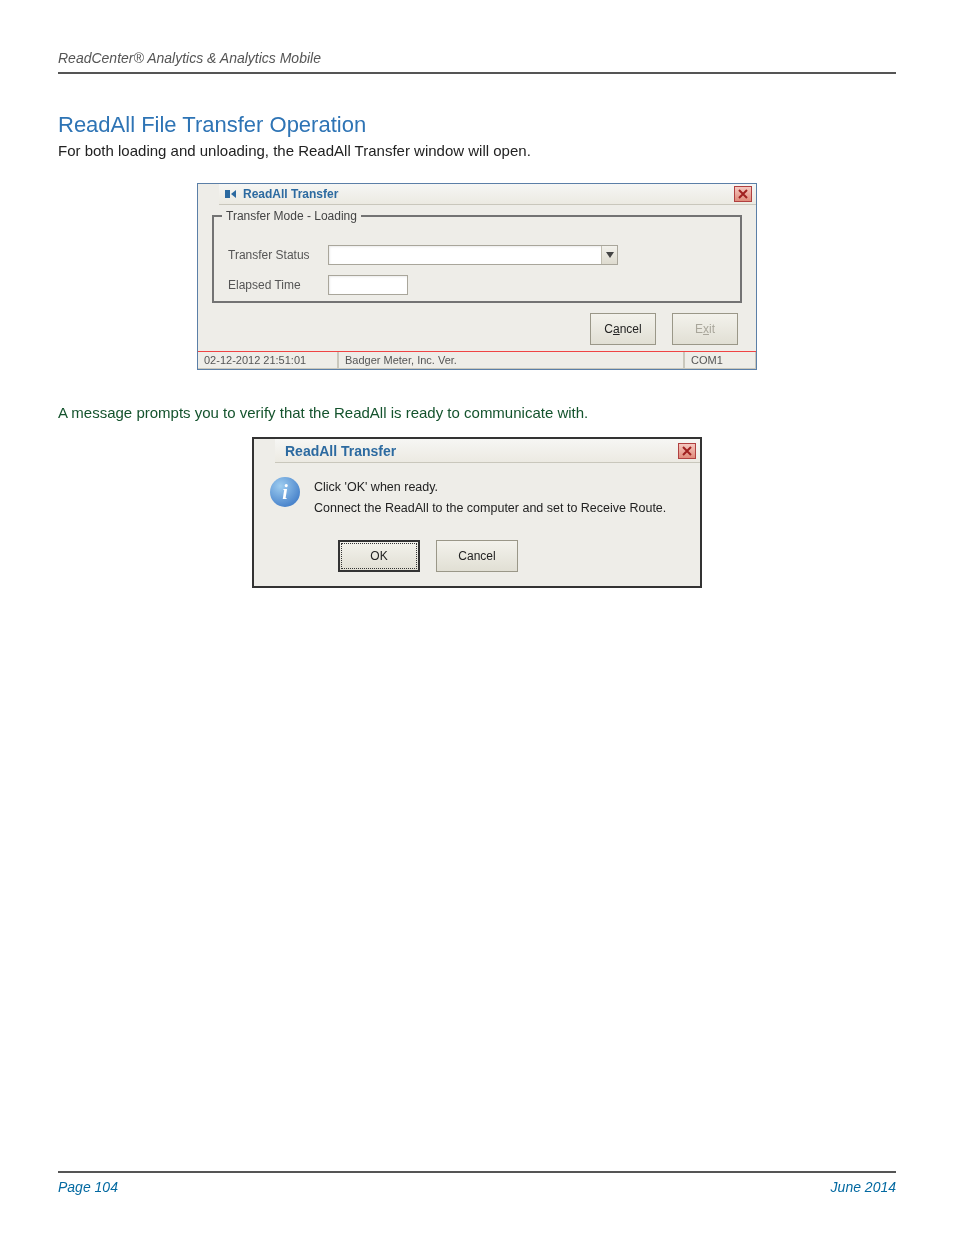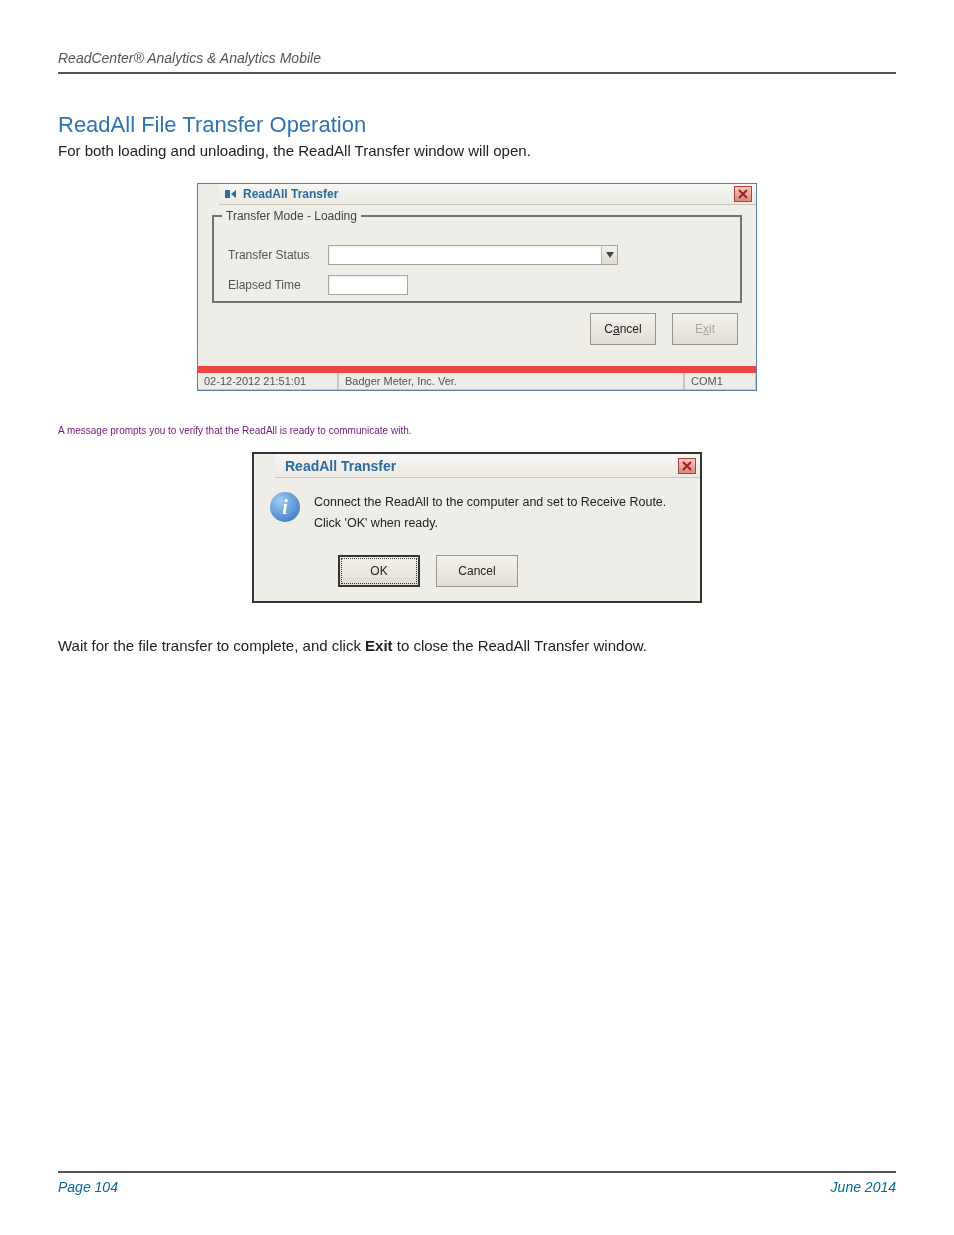--- a/index.html
+++ b/index.html
@@ -21,27 +21,27 @@
   .groupbox .legend { position: absolute; top: -8px; left: 8px; background: #eeede8; padding: 0 4px; font-size: 12px; color: #444; }
   .row { display: flex; align-items: center; margin-top: 10px; }
   .lbl { width: 100px; font-size: 12px; color: #555; }
   .select { width: 290px; height: 20px; border: 1px solid #a9a69b; background: #fff; display: flex; align-items: center; justify-content: flex-end; box-shadow: inset 1px 1px 2px rgba(0,0,0,.08); }
   .select .arrow { width: 16px; height: 18px; background: linear-gradient(#f2f1eb,#dedbcf); border-left: 1px solid #c0bdb0; display: flex; align-items: center; justify-content: center; }
   .tinyinput { width: 80px; height: 20px; border: 1px solid #a9a69b; background: #fff; box-shadow: inset 1px 1px 2px rgba(0,0,0,.08); }
   .btnrow { display: flex; justify-content: flex-end; gap: 16px; margin-top: 10px; padding-right: 4px; }
   .btn95 { min-width: 66px; height: 32px; background: linear-gradient(#f3f2ec,#e1dfd4); border: 1px solid #9a9788; font-size: 12px; display: flex; align-items: center; justify-content: center; }
   .btn95.disabled { color: #a9a69b; }
   .underline-char { text-decoration: underline; }
-  .statusbar { display: flex; border-top: 7px solid #ef4444; font-size: 11px; color: #555; margin-top: 15px; }
+  .statusbar { display: flex; border-top: 1px solid #ef4444; font-size: 11px; color: #555; }
   .statusbar div { border: 1px solid #c9c7bc; border-top: none; padding: 2px 6px; }
   .statusbar .c1 { width: 140px; border-left: none; }
   .statusbar .c2 { flex: 1; }
   .statusbar .c3 { width: 72px; }
 
-  .body-text2 { font-size: 10px; color: #701a75; margin-top: 34px; }
+  .body-text2 { font-size: 15px; color: #14532d; margin-top: 34px; }
   .fig2 { margin-top: 16px; width: 450px; }
   .fig2 .win { border: 2px solid #333; }
   .fig2 .titlebar { height: 24px; }
   .fig2 .titlebar .title { font-size: 14px; margin-left: 6px; }
   .msgbody { padding: 14px 16px 14px 16px; display: flex; gap: 14px; align-items: flex-start; }
   .infoicon { width: 30px; height: 30px; border-radius: 50%; background: radial-gradient(circle at 35% 30%, #9ecdf0, #2d6bbf); display: flex; align-items: center; justify-content: center; color: #fff; font-family: Georgia, serif; font-weight: bold; font-style: italic; font-size: 20px; }
   .msgtext { font-size: 12.5px; line-height: 1.7; }
   .msgbtns { display: flex; gap: 16px; margin: 6px 5px 14px 84px; }
   .msgbtns .btn95 { min-width: 82px; }
   .msgbtns .default { outline: 1px dotted #333; outline-offset: -4px; border: 2px solid #333; }
@@ -124,38 +124,35 @@
           <span class="title">ReadAll Transfer</span>
           <span class="closebtn">
             <svg viewBox="0 0 10 10">
                 <path d="M1 1 L9 9 M9 1 L1 9" stroke="#a02020" stroke-width="2"></path>
               </svg>
           </span>
         </div>
         <div class="msgbody">
           <div class="infoicon">i</div>
           <div class="msgtext">
+            <div>Click 'OK' when ready.</div>
             <div>Connect the ReadAll to the computer and set to Receive Route.</div>
-            <div>Click 'OK' when ready.</div>
           </div>
         </div>
         <div class="msgbtns">
           <div class="btn95 default">
             <span>OK</span>
           </div>
           <div class="btn95">
             <span>Cancel</span>
           </div>
         </div>
       </div>
     </div>
   </div>
 
-  <p class="body-text3">
-    <span>Wait for the file transfer to complete, and click </span><b>Exit</b><span> to close the ReadAll Transfer window.</span>
-  </p>
 
   <div class="footer">
     <span>Page 104</span>
     <span>June 2014</span>
   </div>
 
 </div>
 
 </body></html>

